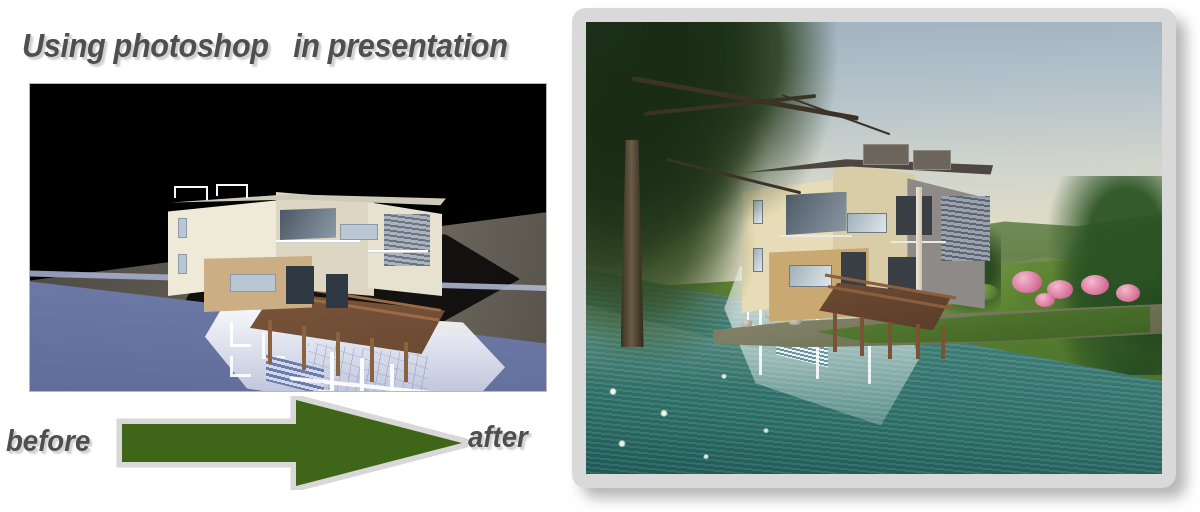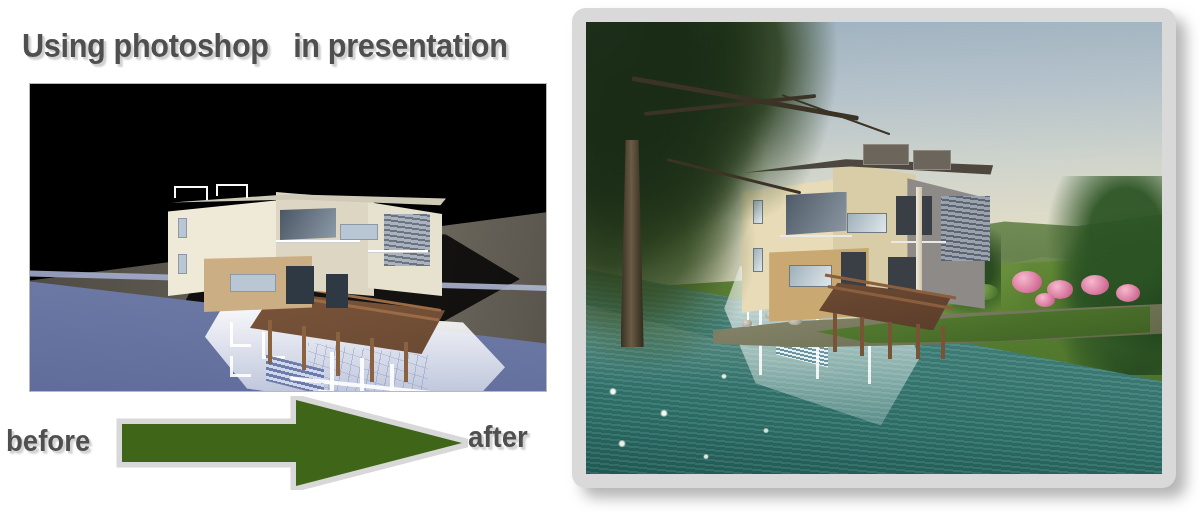--- a/index.html
+++ b/index.html
@@ -2,21 +2,21 @@
 <html><head>
 <meta charset="utf-8">
 <title>Using photoshop in presentation</title>
 <style>
   html,body{margin:0;padding:0;background:#ffffff;}
   body{
     width:1200px;height:512px;overflow:hidden;position:relative;
     font-family:"Liberation Sans","DejaVu Sans",sans-serif;
     background:#ffffff;
   }
-  .stage{position:absolute;inset:0;}
+  .stage{position:absolute;inset:0;font-style:italic;}
 
   
   #page-title{
     position:absolute;left:22px;top:27px;
     font-size:33px;font-weight:bold;letter-spacing:-0.4px;
     color:#4f4f4f;white-space:pre;
     font-family:"Liberation Sans","DejaVu Sans",sans-serif;
     transform:scaleX(.93);transform-origin:left center;
     text-shadow:2px 2px 0 rgba(210,210,210,.95), 3px 3px 2px rgba(150,150,150,.45);
   }

